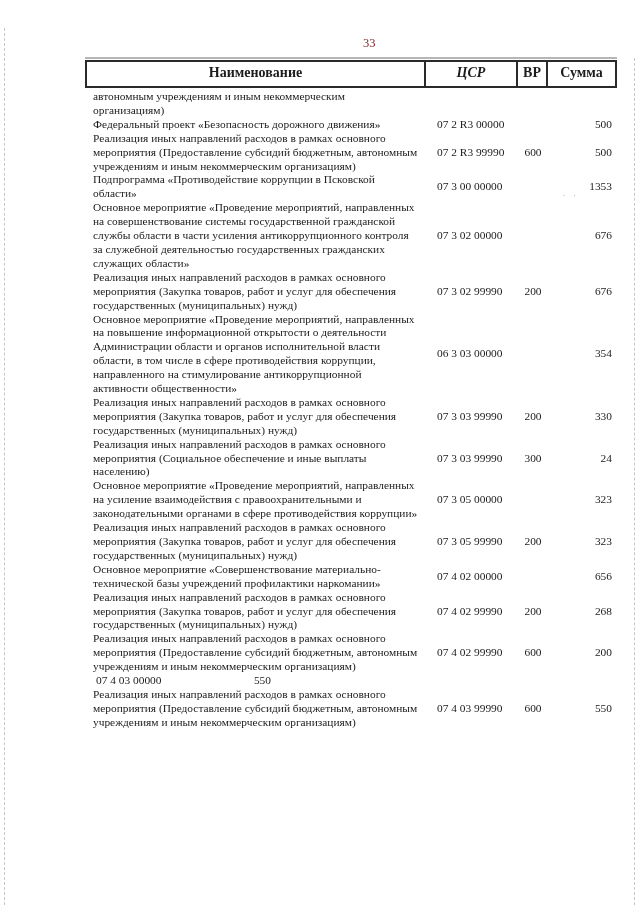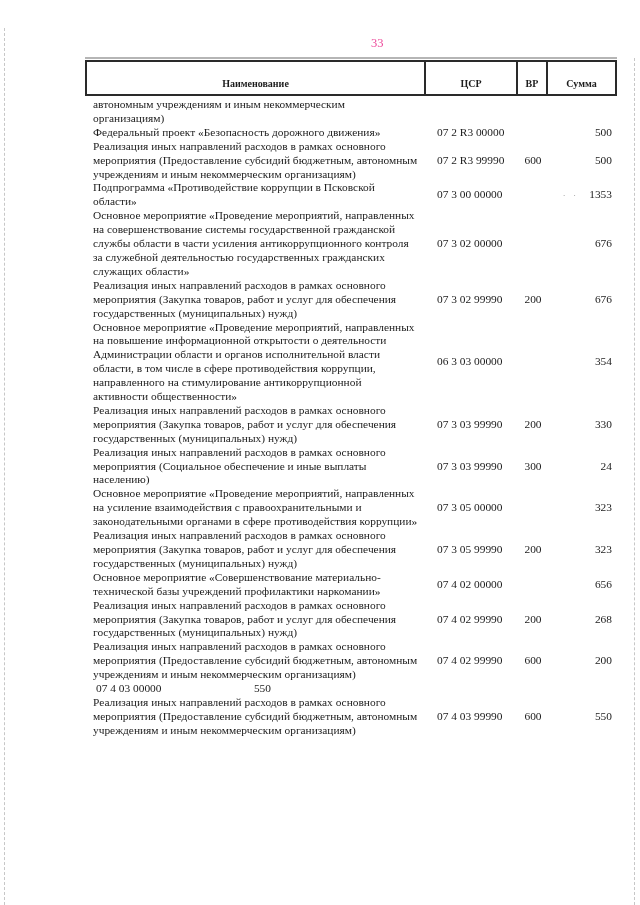--- a/index.html
+++ b/index.html
@@ -12,23 +12,23 @@
     height: 905px;
     position: relative;
     overflow: hidden;
     font-family: "Liberation Serif", serif;
     color: #1c1c1c;
     -webkit-font-smoothing: antialiased;
   }
   .page-number {
     position: absolute;
     top: 36px;
-    left: 371px;
+    left: 363px;
     font-size: 12.5px;
-    color: #ec4899;
+    color: #7f1d1d;
   }
   
   .scan-edge-left {
     position: absolute;
     left: 4px;
     top: 28px;
     bottom: 0;
     width: 0;
     border-left: 1px dashed #9a9a9a;
     opacity: 0.55;
@@ -59,29 +59,29 @@
   }
   .header-row::before {           
     content: "";
     position: absolute;
     left: 0; right: 0; top: -3px;
     border-top: 2px solid #b5b5b5;
   }
   .header-cell {
     box-sizing: border-box;
     border: 2px solid #2a2a2a;
-    padding-top: 15px;
-    height: 36px;
-    font-size: 10px;
+    padding-top: 4px;
+    height: 28px;
+    font-size: 14px;
     line-height: 14px;
     overflow: hidden;
   }
   .header-cell + .header-cell { margin-left: -2px; }
   .hc-name { width: 341px; }
-  .hc-csr  { width: 94px; }
+  .hc-csr  { width: 94px; font-style: italic; }
   .hc-vr   { width: 32px; }
   .hc-sum  { width: 71px; }
 
   .table-body { margin-top: 2px; }
   .table-row {
     display: flex;
     align-items: center;
   }
   .cell { box-sizing: border-box; }
   .c-name {

